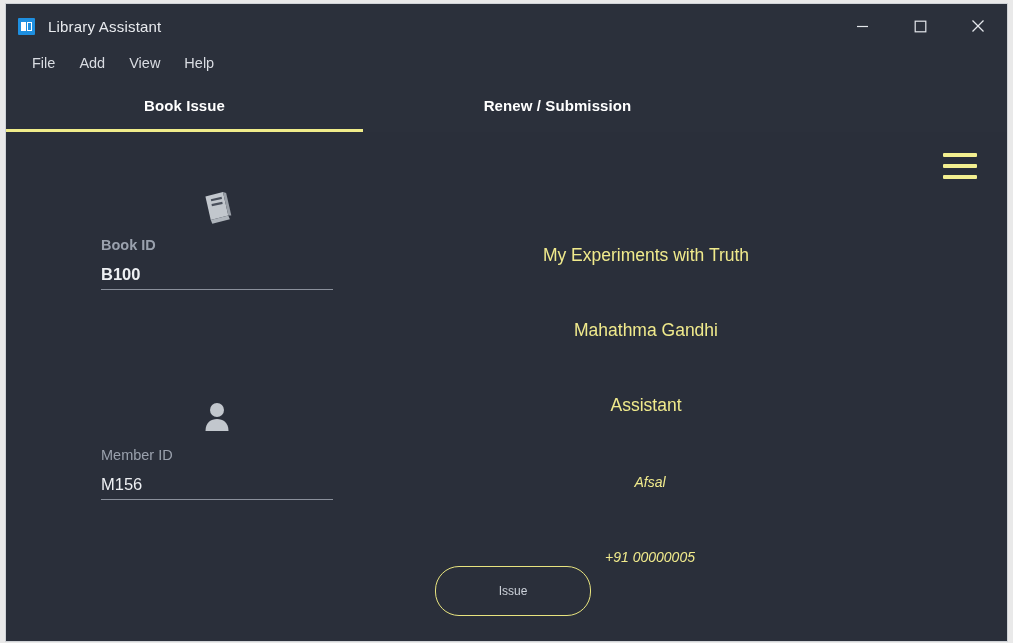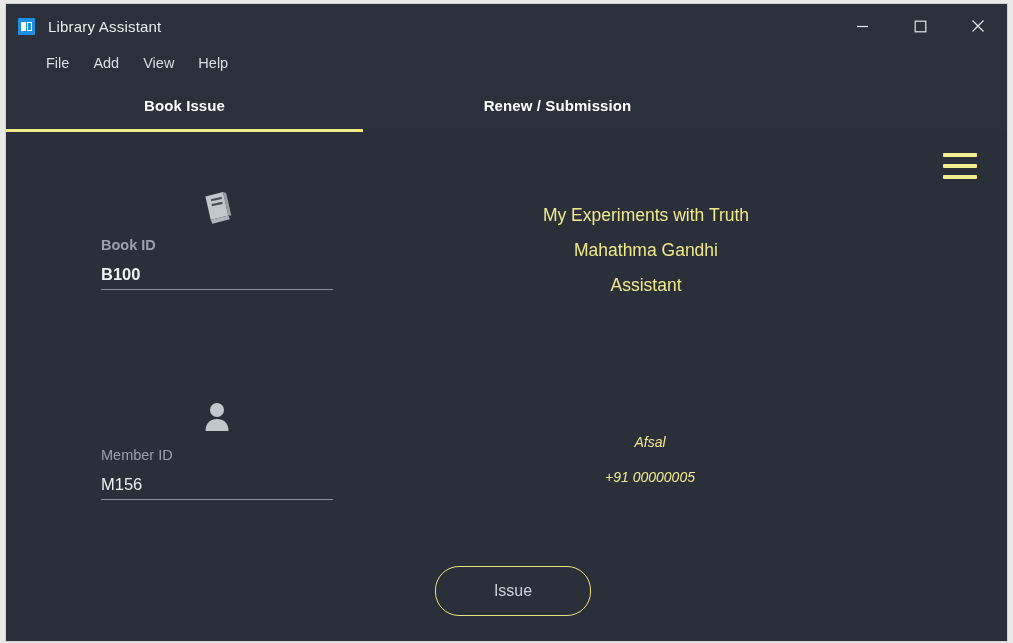--- a/index.html
+++ b/index.html
@@ -80,21 +80,21 @@
     justify-content: center;
     cursor: default;
   }
   .win-btn svg { display:block; }
   
   .menubar {
     height: 30px;
     background: #2b303b;
     display: flex;
     align-items: center;
-    padding-left: 28px;
+    padding-left: 14px;
     flex: 0 0 auto;
   }
   .menu-item {
     color: #d9dce2;
     font-size: 14.5px;
     padding: 3px 12px;
     cursor: default;
     white-space: nowrap;
   }
   
@@ -193,21 +193,21 @@
     width: 232px;
   }
   #field-book { top: 104px; font-weight: bold; }
   #field-member { top: 314px; }
   
   .info {
     position: absolute;
     text-align: center;
     color: #f0ea8c;
   }
-  .info div { line-height: 35px; white-space: nowrap; }
+  .info div { line-height: 35px; white-space: nowrap; margin-top: 40px; }
   #book-info {
     left: 380px;
     width: 520px;
     top: 66px;
     font-size: 17.5px;
   }
   #member-info {
     left: 384px;
     width: 520px;
     top: 293px;
@@ -218,21 +218,21 @@
   .issue-btn {
     position: absolute;
     left: 429px;
     top: 434px;
     width: 154px;
     height: 48px;
     border: 1.6px solid #e8e47f;
     border-radius: 24px;
     background: transparent;
     color: #cdd2da;
-    font-size: 16px;
+    font-size: 12px;
     font-family: "Liberation Sans", sans-serif;
     cursor: default;
     display: flex;
     align-items: center;
     justify-content: center;
   }
 </style>
 </head>
 <body>
 

